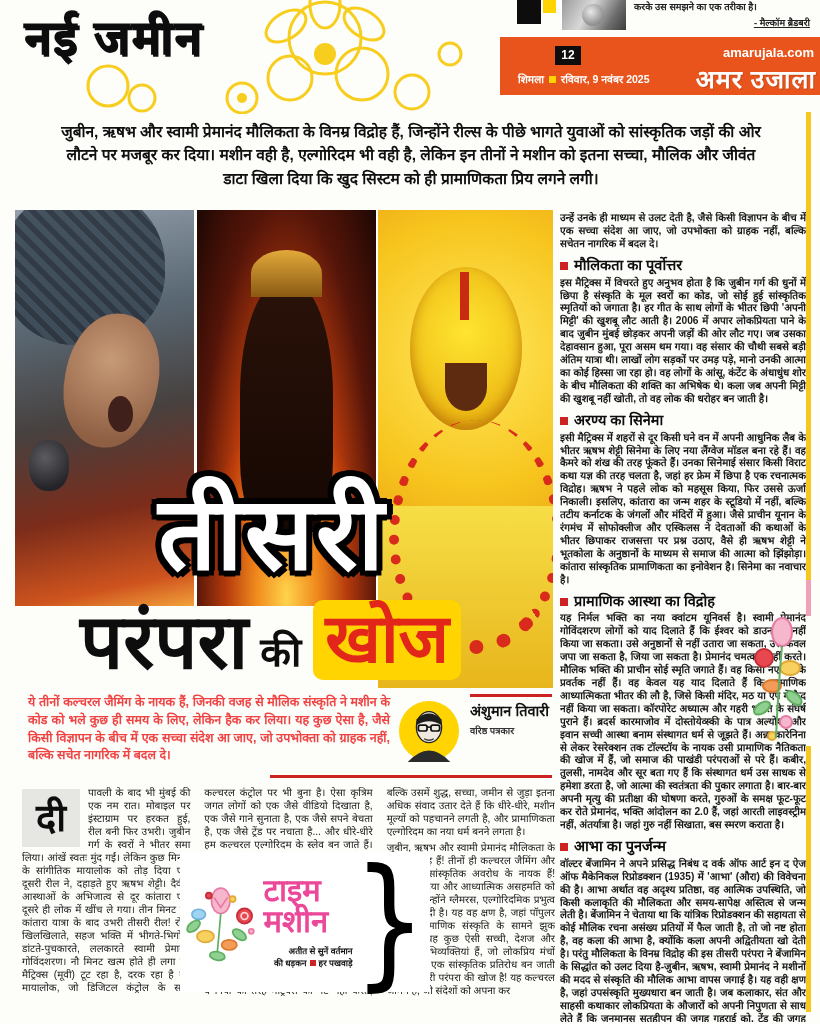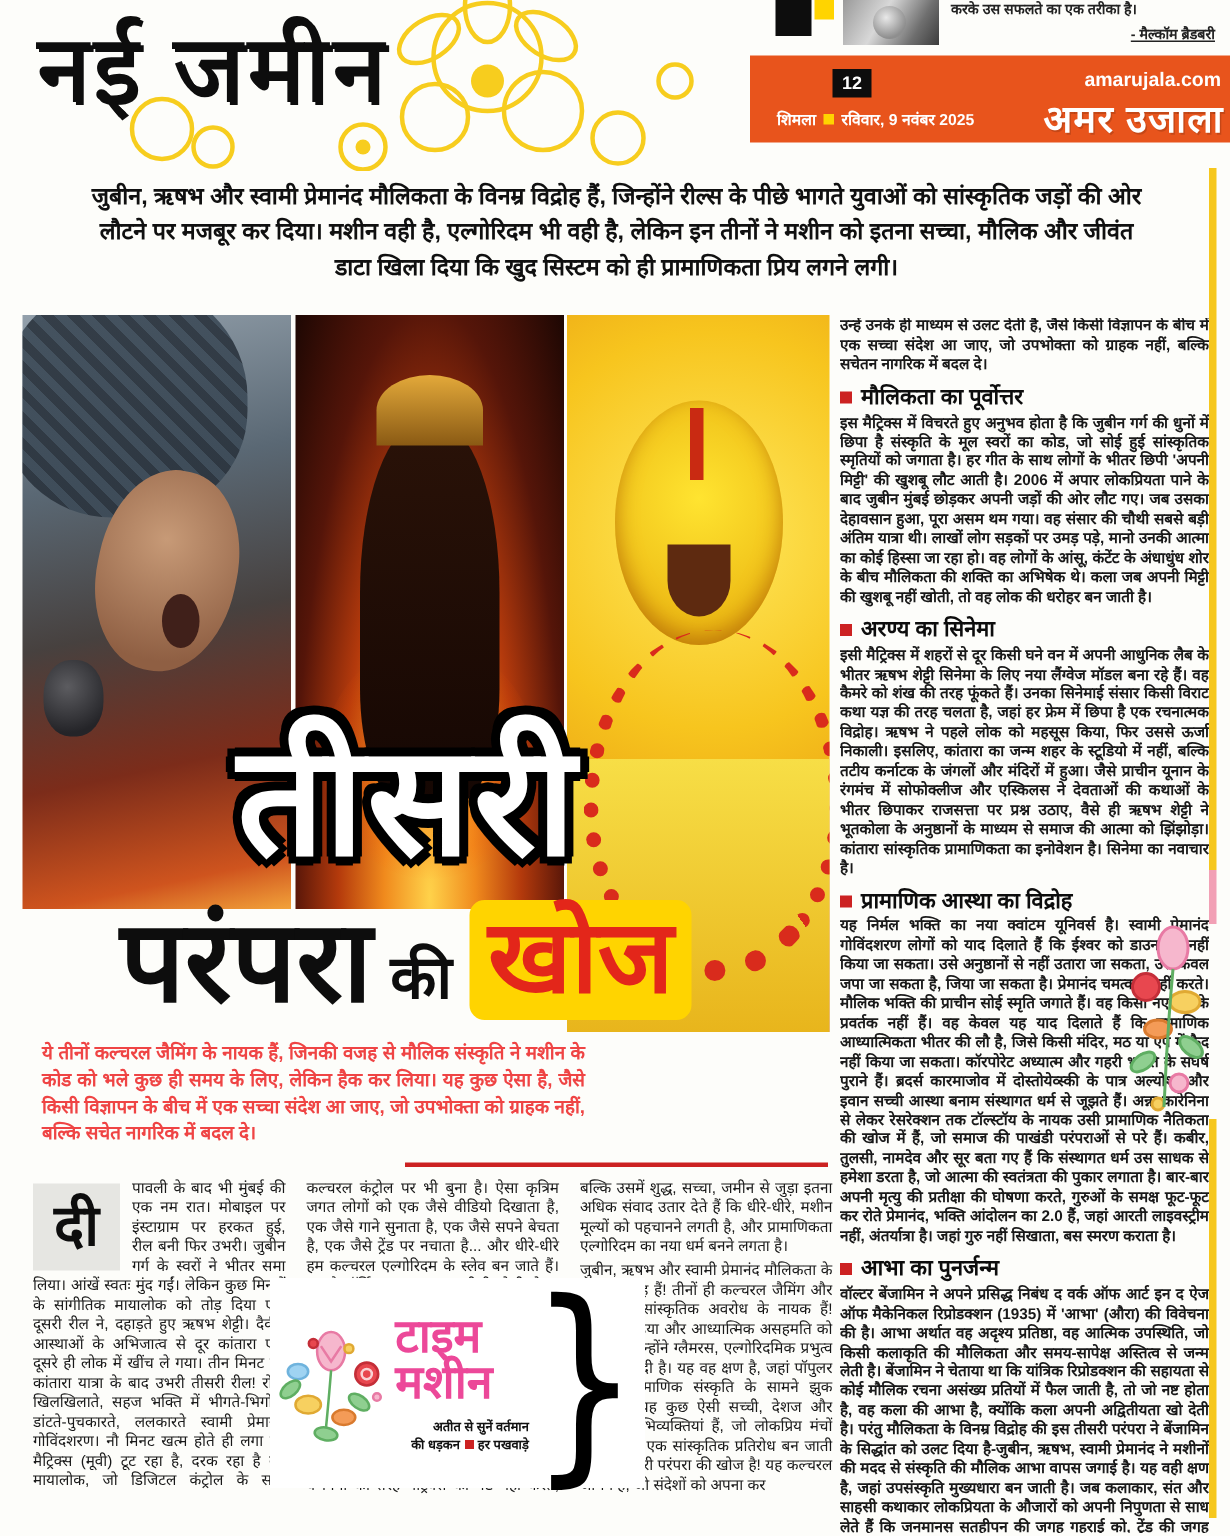--- a/index.html
+++ b/index.html
@@ -3,21 +3,21 @@
 <meta charset="utf-8">
 <style>
   html,body{margin:0;padding:0;}
   body{width:820px;height:1024px;overflow:hidden;background:#ffffff;
        font-family:"Liberation Sans","DejaVu Sans",sans-serif;color:#1a1a1a;}
   .page{position:relative;width:820px;height:1024px;background:#fdfdfa;overflow:hidden;}
 
   
   .masthead-orn{position:absolute;left:30px;top:-4px;z-index:1;}
   .masthead-title{position:absolute;left:24px;top:14px;z-index:2;width:480px;
-      font-size:64px;font-weight:400;letter-spacing:2px;color:#0d0d0d;line-height:1.0;
+      font-size:48px;font-weight:700;letter-spacing:2px;color:#0d0d0d;line-height:1.0;
       text-shadow:2px 2px 0 #0d0d0d;}
   
   .q-black{position:absolute;left:517px;top:0;width:24px;height:24px;background:#0d0d0d;}
   .q-yellow{position:absolute;left:543px;top:0;width:13px;height:13px;background:#ffd400;}
   .q-photo{position:absolute;left:562px;top:0;width:64px;height:30px;
       background:linear-gradient(120deg,#9a9a9a,#d8d8d8 40%,#6f6f6f 75%,#3c3c3c);}
   .q-photo .q-face{position:absolute;left:20px;top:4px;width:22px;height:22px;border-radius:50%;
       background:radial-gradient(circle at 40% 35%,#e9e9e9,#8e8e8e 70%);}
   .q-text{position:absolute;left:634px;top:1px;width:176px;font-size:9.5px;font-weight:bold;
       color:#222;line-height:1.25;}
@@ -142,21 +142,21 @@
     <circle cx="295" cy="58" r="11" fill="#f7cd1e"></circle>
     <circle cx="212" cy="102" r="5" fill="#f7cd1e"></circle>
   </svg>
   <div class="masthead-title">नई जमीन</div>
 
   <div class="q-black"></div>
   <div class="q-yellow"></div>
   <div class="q-photo">
       <div class="q-face"></div>
     </div>
-  <div class="q-text">करके उस सफलते का एक तरीका है।</div>
+  <div class="q-text">करके उस समझने का एक तरीका है।</div>
   <div class="q-attr">- मैल्कॉम ब्रैडबरी</div>
 
   <div class="obar">
     <div class="pageno">12</div>
     <div class="edition">
       <span>शिमला</span><span class="dot"></span><span>रविवार, 9 नवंबर 2025</span>
     </div>
     <div class="site">amarujala.com</div>
     <div class="brand">अमर उजाला</div>
   </div>
@@ -183,20 +183,36 @@
   </div>
 
   <div class="hl1">तीसरी</div>
   <div class="hl2">
     <span class="w1">परंपरा</span>
     <span class="w2">की</span>
     <span class="w3">खोज</span>
   </div>
 
   <div class="standfirst">ये तीनों कल्चरल जैमिंग के नायक हैं, जिनकी वजह से मौलिक संस्कृति ने मशीन के कोड को भले कुछ ही समय के लिए, लेकिन हैक कर लिया। यह कुछ ऐसा है, जैसे किसी विज्ञापन के बीच में एक सच्चा संदेश आ जाए, जो उपभोक्ता को ग्राहक नहीं, बल्कि सचेत नागरिक में बदल दे।</div>
+  <div class="byline">
+    <svg class="pic" viewBox="0 0 64 64" width="62" height="62">
+      <circle cx="32" cy="32" r="31" fill="#ffd400"></circle>
+      <path d="M10 64 Q32 40 54 64 Z" fill="#2b2b2b"></path>
+      <ellipse cx="32" cy="28" rx="13" ry="16" fill="#efe9df" stroke="#222" stroke-width="1.4"></ellipse>
+      <path d="M19 20 Q32 8 45 20 L45 26 Q32 18 19 26 Z" fill="#1d1d1d"></path>
+      <rect x="21" y="26" width="9" height="6" rx="2" fill="none" stroke="#111" stroke-width="1.8"></rect>
+      <rect x="34" y="26" width="9" height="6" rx="2" fill="none" stroke="#111" stroke-width="1.8"></rect>
+      <line x1="30" y1="28" x2="34" y2="28" stroke="#111" stroke-width="1.6"></line>
+      <path d="M27 40 Q32 43 37 40" stroke="#333" stroke-width="1.4" fill="none"></path>
+    </svg>
+    <div class="bt">
+      <div class="name">अंशुमान तिवारी</div>
+      <div class="role">वरिष्ठ पत्रकार</div>
+    </div>
+  </div>
   <div class="byline-rule"></div>
 
   <div class="rcol">
     <p class="first">उन्हें उनके ही माध्यम से उलट देती है, जैसे किसी विज्ञापन के बीच में एक सच्चा संदेश आ जाए, जो उपभोक्ता को ग्राहक नहीं, बल्कि सचेतन नागरिक में बदल दे।</p>
     <h3><span class="sq"></span><span>मौलिकता का पूर्वोत्तर</span></h3>
     <p class="first">इस मैट्रिक्स में विचरते हुए अनुभव होता है कि जुबीन गर्ग की धुनों में छिपा है संस्कृति के मूल स्वरों का कोड, जो सोई हुई सांस्कृतिक स्मृतियों को जगाता है। हर गीत के साथ लोगों के भीतर छिपी 'अपनी मिट्टी' की खुशबू लौट आती है। 2006 में अपार लोकप्रियता पाने के बाद जुबीन मुंबई छोड़कर अपनी जड़ों की ओर लौट गए। जब उसका देहावसान हुआ, पूरा असम थम गया। वह संसार की चौथी सबसे बड़ी अंतिम यात्रा थी। लाखों लोग सड़कों पर उमड़ पड़े, मानो उनकी आत्मा का कोई हिस्सा जा रहा हो। वह लोगों के आंसू, कंटेंट के अंधाधुंध शोर के बीच मौलिकता की शक्ति का अभिषेक थे। कला जब अपनी मिट्टी की खुशबू नहीं खोती, तो वह लोक की धरोहर बन जाती है।</p>
     <h3><span class="sq"></span><span>अरण्य का सिनेमा</span></h3>
     <p class="first">इसी मैट्रिक्स में शहरों से दूर किसी घने वन में अपनी आधुनिक लैब के भीतर ऋषभ शेट्टी सिनेमा के लिए नया लैंग्वेज मॉडल बना रहे हैं। वह कैमरे को शंख की तरह फूंकते हैं। उनका सिनेमाई संसार किसी विराट कथा यज्ञ की तरह चलता है, जहां हर फ्रेम में छिपा है एक रचनात्मक विद्रोह। ऋषभ ने पहले लोक को महसूस किया, फिर उससे ऊर्जा निकाली। इसलिए, कांतारा का जन्म शहर के स्टूडियो में नहीं, बल्कि तटीय कर्नाटक के जंगलों और मंदिरों में हुआ। जैसे प्राचीन यूनान के रंगमंच में सोफोक्लीज और एस्किलस ने देवताओं की कथाओं के भीतर छिपाकर राजसत्ता पर प्रश्न उठाए, वैसे ही ऋषभ शेट्टी ने भूतकोला के अनुष्ठानों के माध्यम से समाज की आत्मा को झिंझोड़ा। कांतारा सांस्कृतिक प्रामाणिकता का इनोवेशन है। सिनेमा का नवाचार है।</p>
     <h3><span class="sq"></span><span>प्रामाणिक आस्था का विद्रोह</span></h3>
     <p class="first">यह निर्मल भक्ति का नया क्वांटम यूनिवर्स है। स्वामी प्रेमानंद गोविंदशरण लोगों को याद दिलाते हैं कि ईश्वर को डाउनलोड नहीं किया जा सकता। उसे अनुष्ठानों से नहीं उतारा जा सकता, उसे केवल जपा जा सकता है, जिया जा सकता है। प्रेमानंद चमत्कार नहीं करते। मौलिक भक्ति की प्राचीन सोई स्मृति जगाते हैं। वह किसी नए धर्म के प्रवर्तक नहीं हैं। वह केवल यह याद दिलाते हैं कि प्रामाणिक आध्यात्मिकता भीतर की लौ है, जिसे किसी मंदिर, मठ या एप में कैद नहीं किया जा सकता। कॉरपोरेट अध्यात्म और गहरी भक्ति के संघर्ष पुराने हैं। ब्रदर्स कारमाजोव में दोस्तोयेव्स्की के पात्र अल्योशा और इवान सच्ची आस्था बनाम संस्थागत धर्म से जूझते हैं। अन्ना कारेनिना से लेकर रेसरेक्शन तक टॉल्स्टॉय के नायक उसी प्रामाणिक नैतिकता की खोज में हैं, जो समाज की पाखंडी परंपराओं से परे हैं। कबीर, तुलसी, नामदेव और सूर बता गए हैं कि संस्थागत धर्म उस साधक से हमेशा डरता है, जो आत्मा की स्वतंत्रता की पुकार लगाता है। बार-बार अपनी मृत्यु की प्रतीक्षा की घोषणा करते, गुरुओं के समक्ष फूट-फूट कर रोते प्रेमानंद, भक्ति आंदोलन का 2.0 हैं, जहां आरती लाइवस्ट्रीम नहीं, अंतर्यात्रा है। जहां गुरु नहीं सिखाता, बस स्मरण कराता है।</p>

